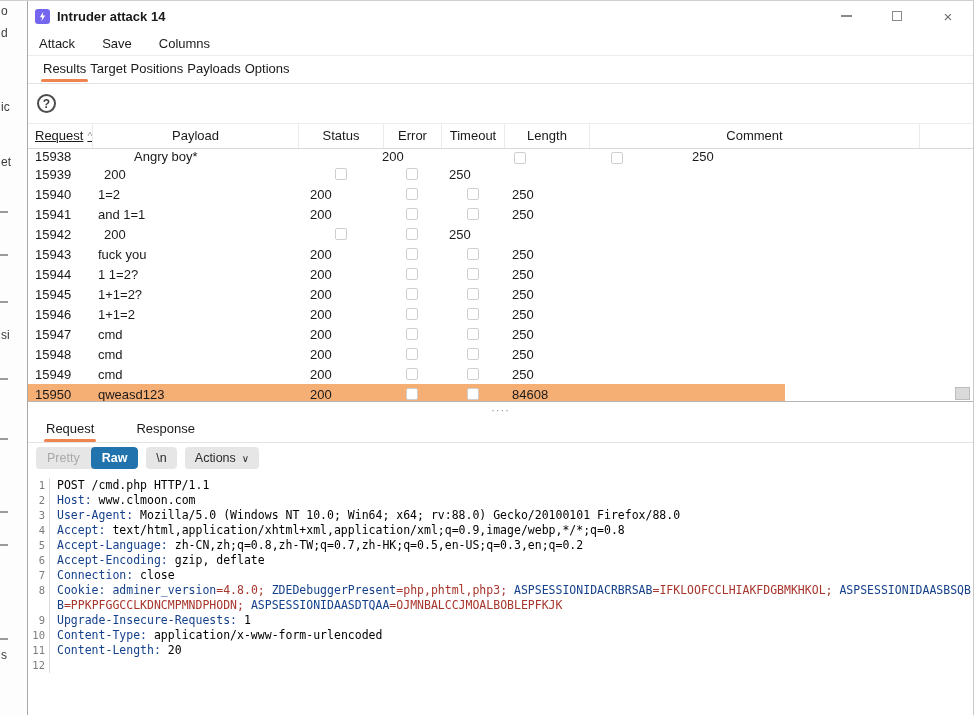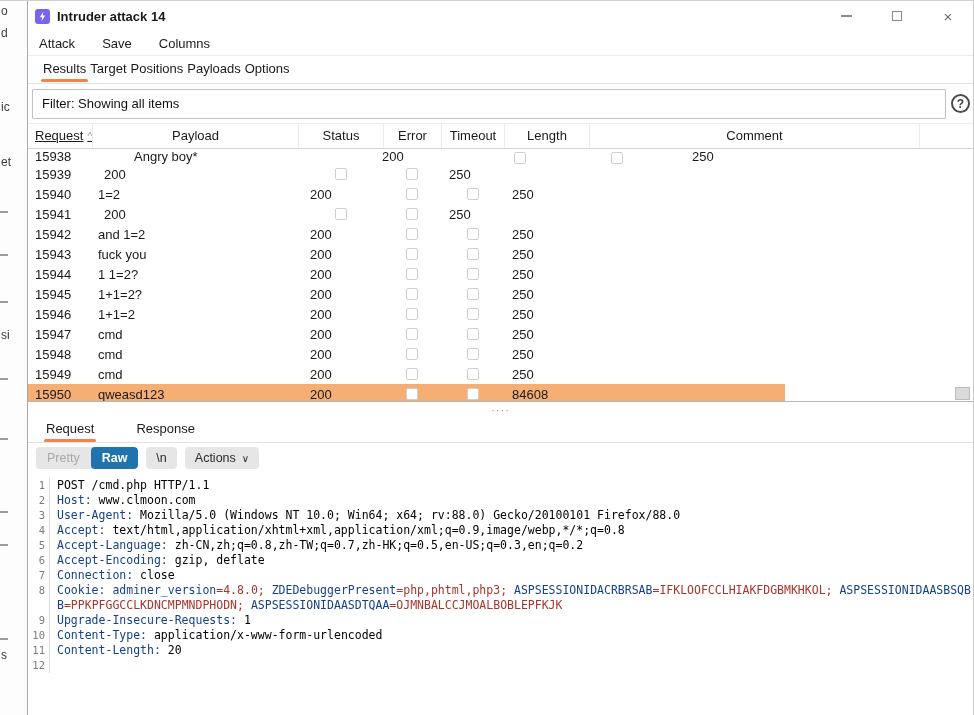--- a/index.html
+++ b/index.html
@@ -130,21 +130,20 @@
 
     <div class="tabs">
       <span class="tab selected">Results</span>
       <span class="tab">Target</span>
       <span class="tab">Positions</span>
       <span class="tab">Payloads</span>
       <span class="tab">Options</span>
     </div>
 
     <div class="filter-row">
-      <div class="filter-box">Filter: Showing all items</div>
       <div class="help">?</div>
     </div>
 
     <div class="table">
       <div class="thead">
         <span class="th"><span>Request</span><span class="sort">^</span></span>
         <span class="th">Payload</span>
         <span class="th">Status</span>
         <span class="th">Error</span>
         <span class="th">Timeout</span>
@@ -192,35 +191,35 @@
     <span class="cell c-tim">
               <span class="cbx"></span>
             </span>
     <span class="cell c-len">250</span>
     <span class="cell c-com"></span>
     <span class="cell"></span>
   </div>
 
   <div class="trow">
     <span class="cell c-req">15941</span>
+    <span class="cell c-pay">and 1=1</span>
     <span class="cell c-sta">200</span>
     <span class="cell c-err">
               <span class="cbx"></span>
             </span>
     <span class="cell c-tim">
               <span class="cbx"></span>
             </span>
     <span class="cell c-len">250</span>
     <span class="cell c-com"></span>
     <span class="cell"></span>
   </div>
 
   <div class="trow">
     <span class="cell c-req">15942</span>
-    <span class="cell c-pay">and 1=2</span>
     <span class="cell c-sta">200</span>
     <span class="cell c-err">
               <span class="cbx"></span>
             </span>
     <span class="cell c-tim">
               <span class="cbx"></span>
             </span>
     <span class="cell c-len">250</span>
     <span class="cell c-com"></span>
     <span class="cell"></span>

